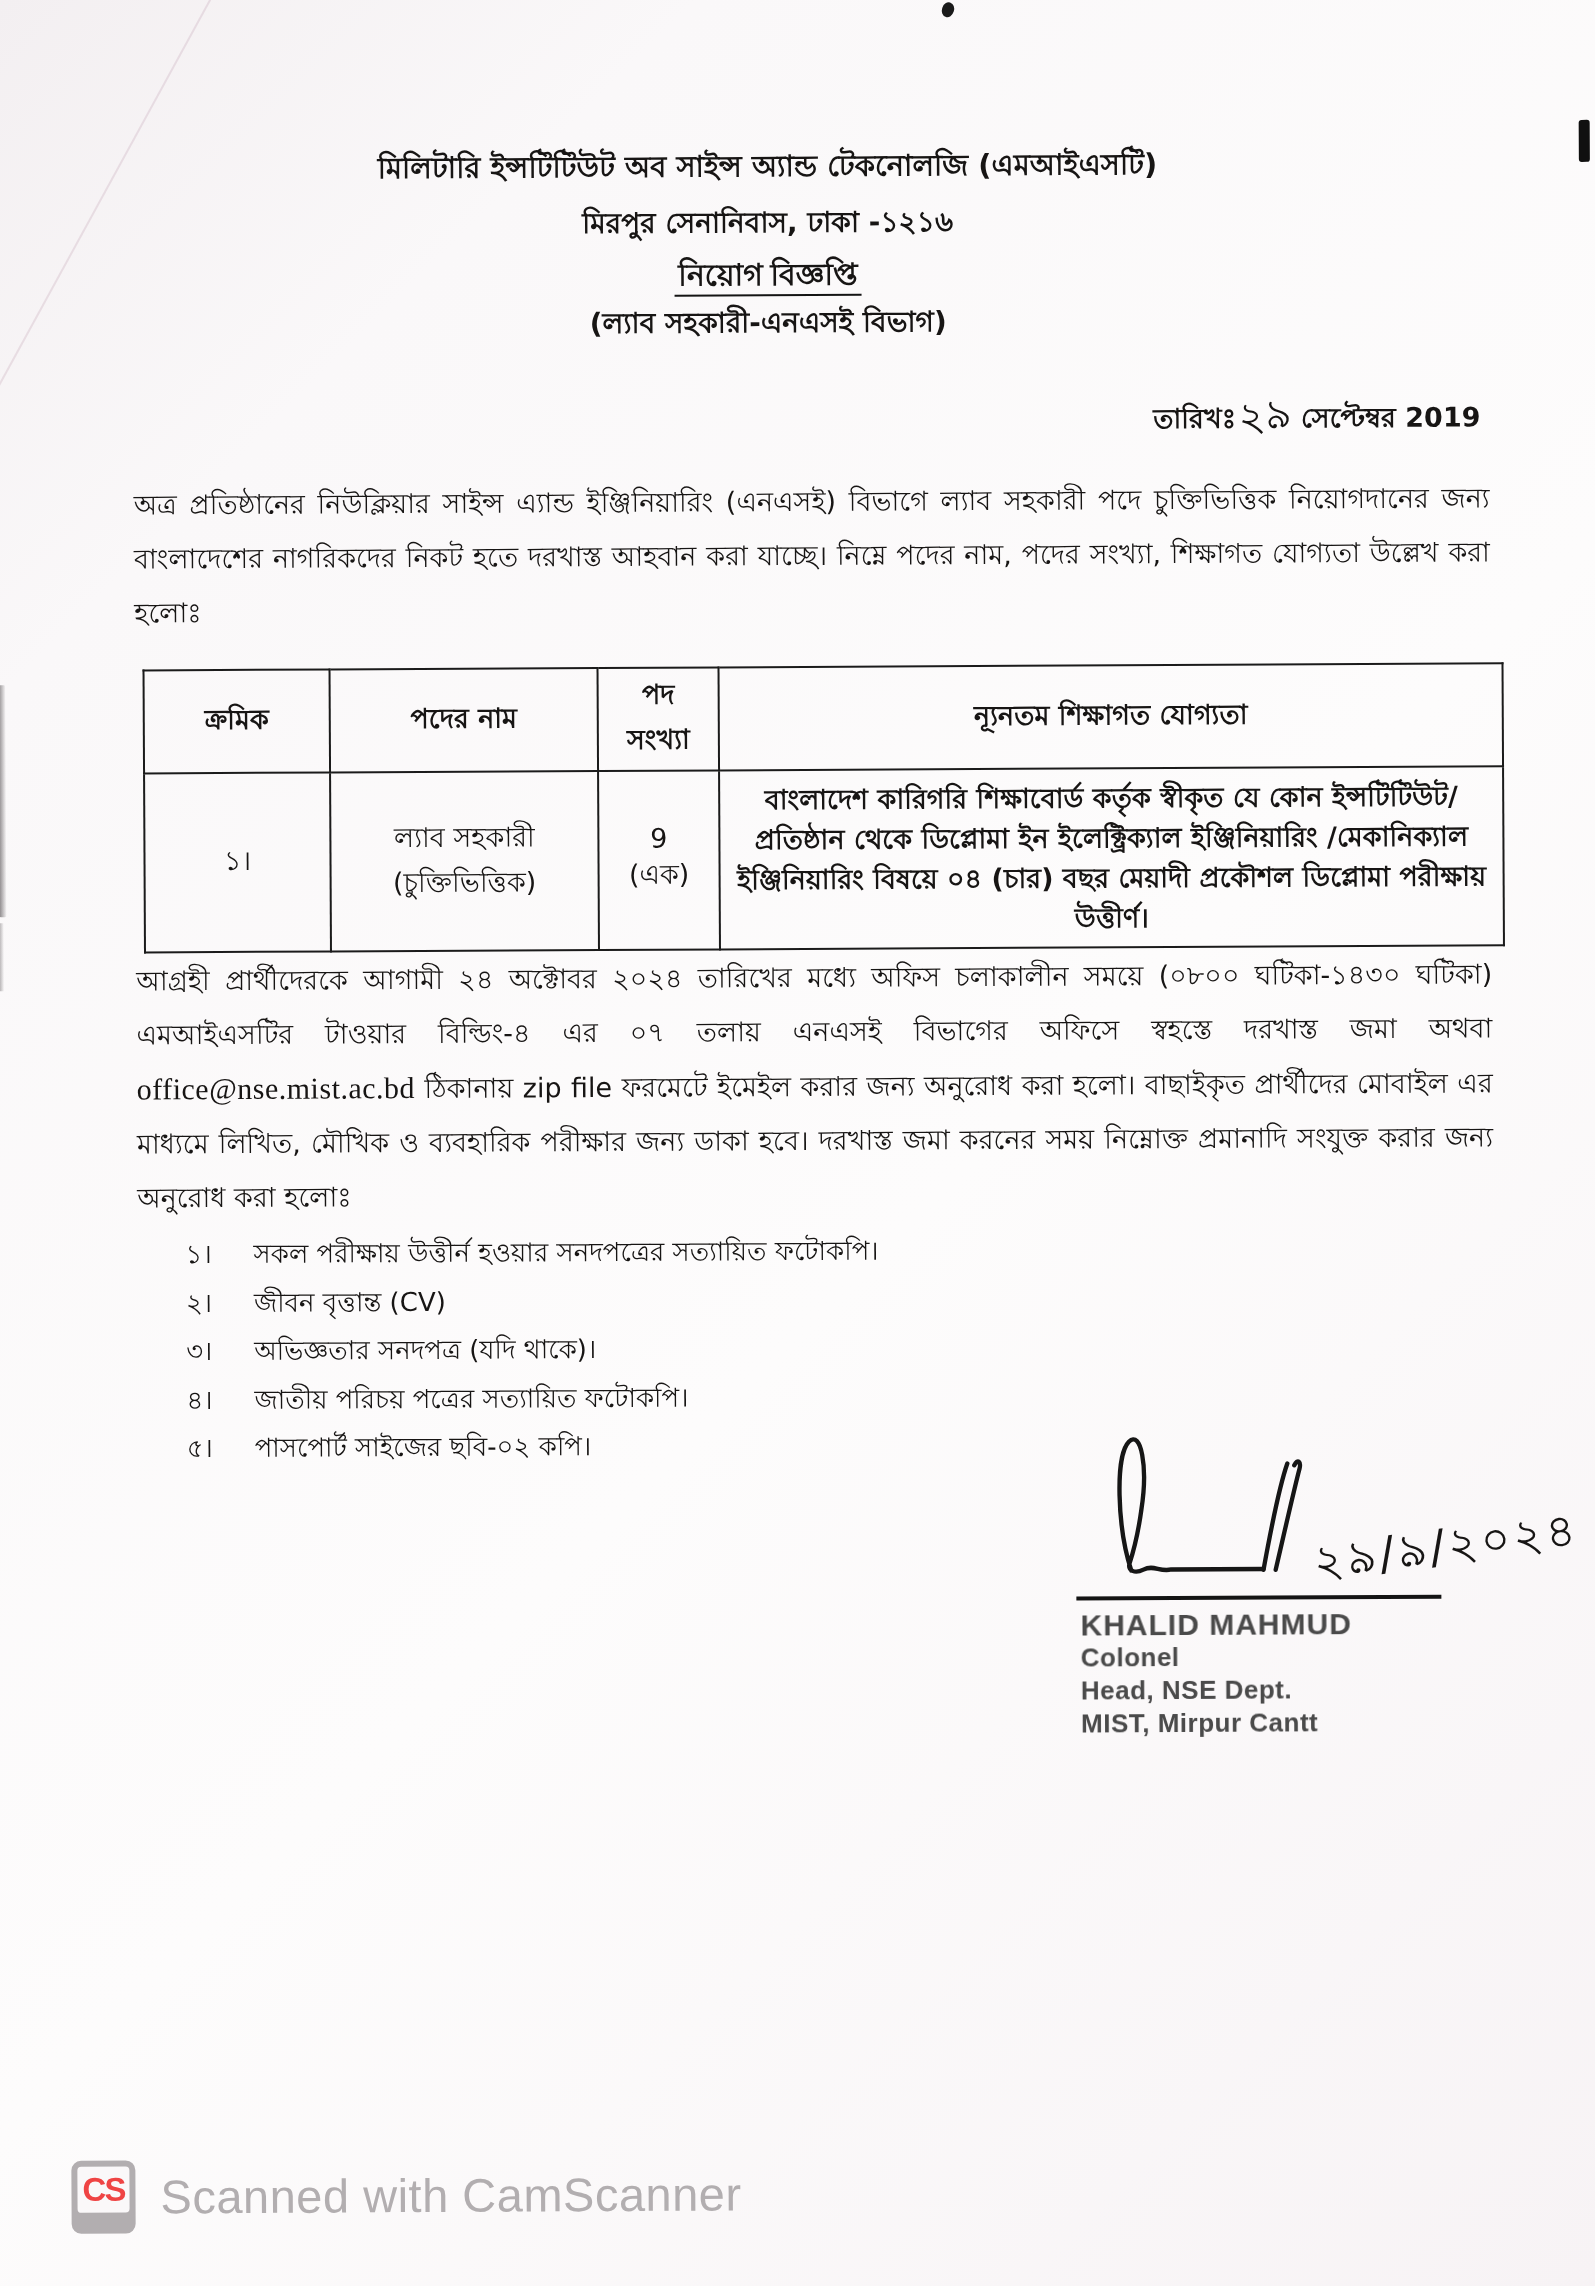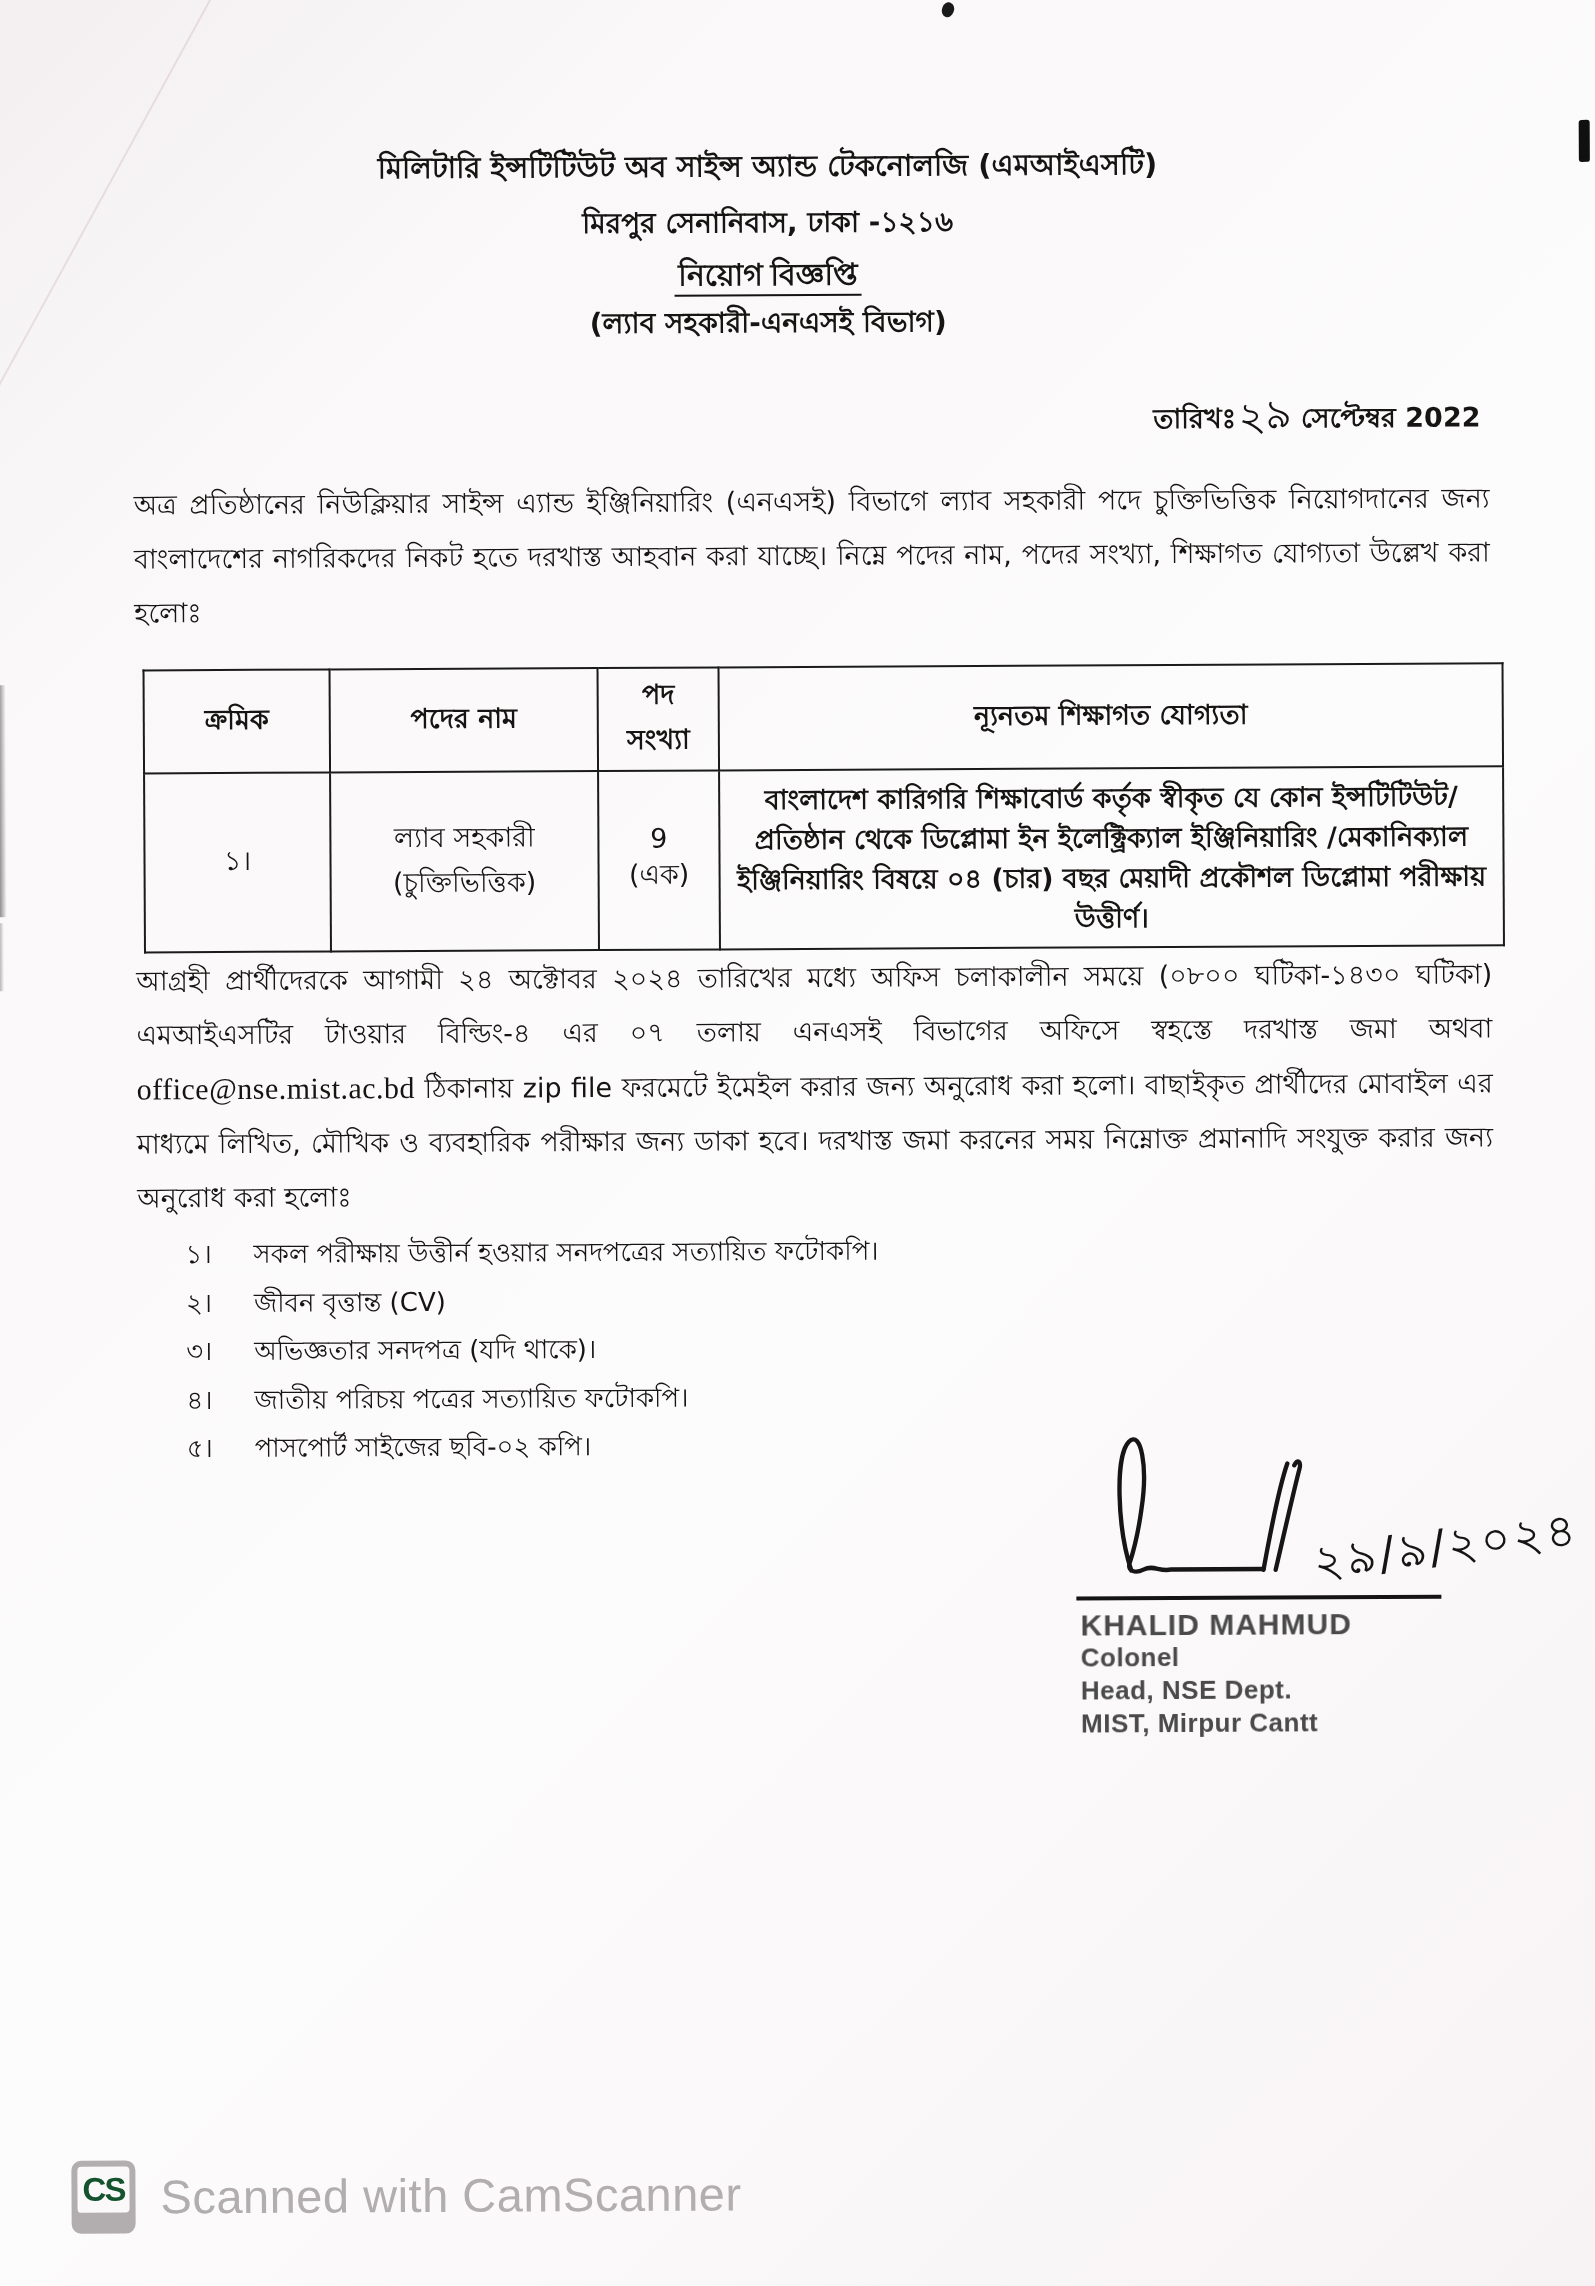--- a/index.html
+++ b/index.html
@@ -45,21 +45,21 @@
   .sig-line{position:absolute;left:1074px;top:1598px;width:365px;height:3.9px;background:#141414;}
   .stamp{position:absolute;left:1078px;top:1610px;font-family:"Liberation Sans",sans-serif;
          font-weight:bold;color:#4a4a4a;filter:blur(0.7px);line-height:33px;}
   .stamp .nm{font-size:30px;letter-spacing:1px;}
   .stamp .ln{font-size:26px;letter-spacing:0.5px;}
   
   .footer{position:absolute;left:66px;top:2157px;display:flex;align-items:center;gap:25px;}
   .cs-logo{width:64px;height:73px;background:#b2aeb0;border-radius:9.7px;position:relative;}
   .cs-inner{position:absolute;left:5.8px;top:5.8px;right:5.8px;bottom:21px;background:#faf8f9;border-radius:3.9px;
             display:flex;align-items:center;justify-content:center;}
-  .cs-inner span{font-size:33px;font-weight:bold;color:#14532d;letter-spacing:-1.9px;font-family:"Liberation Sans",sans-serif;text-align:center;}
+  .cs-inner span{font-size:33px;font-weight:bold;color:#ef4444;letter-spacing:-1.9px;font-family:"Liberation Sans",sans-serif;text-align:center;}
   .scan-text{font-size:47px;color:#b2aeb0;font-family:"Liberation Sans",sans-serif;font-weight:500;letter-spacing:0.5px;}
   
   .fold{position:absolute;left:220px;top:-11.6px;width:1.9px;height:792px;background:rgba(165,115,145,0.18);
         transform:rotate(29deg);transform-origin:top center;}
   .dot-a{position:absolute;left:948px;top:2.9px;width:11.6px;height:14.5px;background:#1a1a1a;border-radius:50%;transform:rotate(18deg);}
   .bar-r{position:absolute;left:1584px;top:124px;width:10.6px;height:42px;background:#101010;border-radius:2.9px;}
   .streak-l1{position:absolute;left:0;top:681px;width:7.7px;height:232px;
              background:linear-gradient(to right,rgba(28,22,25,0.55),rgba(28,22,25,0));border-radius:1.9px;}
   .streak-l2{position:absolute;left:0;top:919px;width:4.8px;height:68px;
              background:linear-gradient(to right,rgba(28,22,25,0.35),rgba(28,22,25,0));}
@@ -76,21 +76,21 @@
   <div class="streak-l2"></div>
 
   <div class="hdr org-name">মিলিটারি ইন্সটিটিউট অব সাইন্স অ্যান্ড টেকনোলজি (এমআইএসটি)</div>
   <div class="hdr org-addr">মিরপুর সেনানিবাস, ঢাকা -১২১৬</div>
   <div class="hdr notice-title">
     <span>নিয়োগ বিজ্ঞপ্তি</span>
   </div>
   <div class="hdr notice-dept">(ল্যাব সহকারী-এনএসই বিভাগ)</div>
 
   <div class="date-line">
-    <span>তারিখঃ</span><span class="hand-day">২৯</span><span>সেপ্টেম্বর 2022</span>
+    <span>তারিখঃ</span><span class="hand-day">২৯</span><span>সেপ্টেম্বর 2019</span>
   </div>
 
   <div class="para p1">অত্র প্রতিষ্ঠানের নিউক্লিয়ার সাইন্স এ্যান্ড ইঞ্জিনিয়ারিং (এনএসই) বিভাগে ল্যাব সহকারী পদে চুক্তিভিত্তিক নিয়োগদানের জন্য বাংলাদেশের নাগরিকদের নিকট হতে দরখাস্ত আহবান করা যাচ্ছে। নিম্নে পদের নাম, পদের সংখ্যা, শিক্ষাগত যোগ্যতা উল্লেখ করা হলোঃ</div>
 
   <table class="recruit">
     <colgroup>
         <col class="c1">
         <col class="c2">
         <col class="c3">
         <col class="c4">

